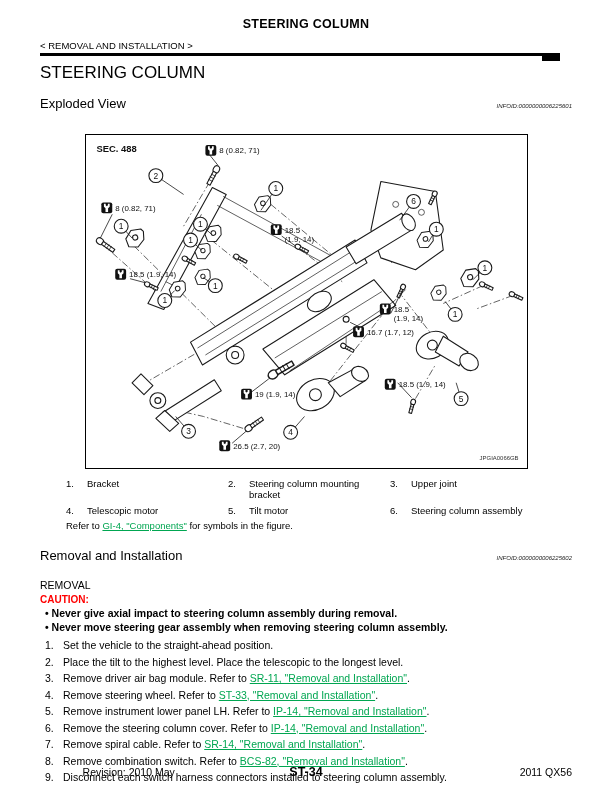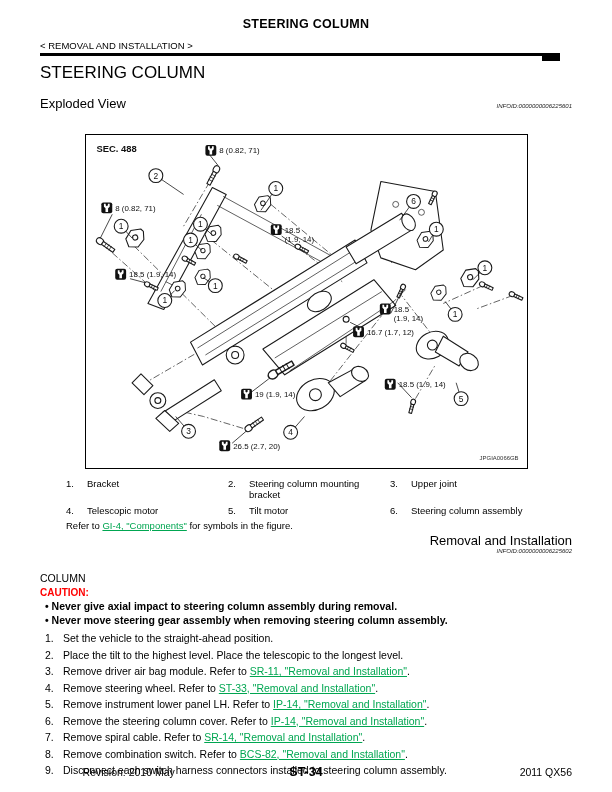--- a/index.html
+++ b/index.html
@@ -344,26 +344,26 @@
       </div>
       <div class="legend-cell c3">
         <span class="legend-num">6.</span>
         <span>Steering column assembly</span>
       </div>
     </div>
   </div>
 
   <div class="refer-note"><span>Refer to </span><a class="ref-link" href="#">GI-4, "Components"</a><span> for symbols in the figure.</span></div>
 
-  <div class="subhead-row" style="margin-top:2px;flex-direction:column;">
+  <div class="subhead-row" style="margin-top:17px;">
     <div class="subhead">Removal and Installation</div>
     <div class="infoid">INFOID:0000000006225602</div>
   </div>
 
-  <div class="removal-head">COLUMN</div>
+  <div class="removal-head">REMOVAL</div>
   <div class="caution-label">CAUTION:</div>
   <div class="caution-item">Never give axial impact to steering column assembly during removal.</div>
   <div class="caution-item">Never move steering gear assembly when removing steering column assembly.</div>
 
   <div class="steps">
       <div class="step">
         <span class="step-num">1.</span>
         <span class="step-text">Set the vehicle to the straight-ahead position.</span>
       </div>
       <div class="step">

